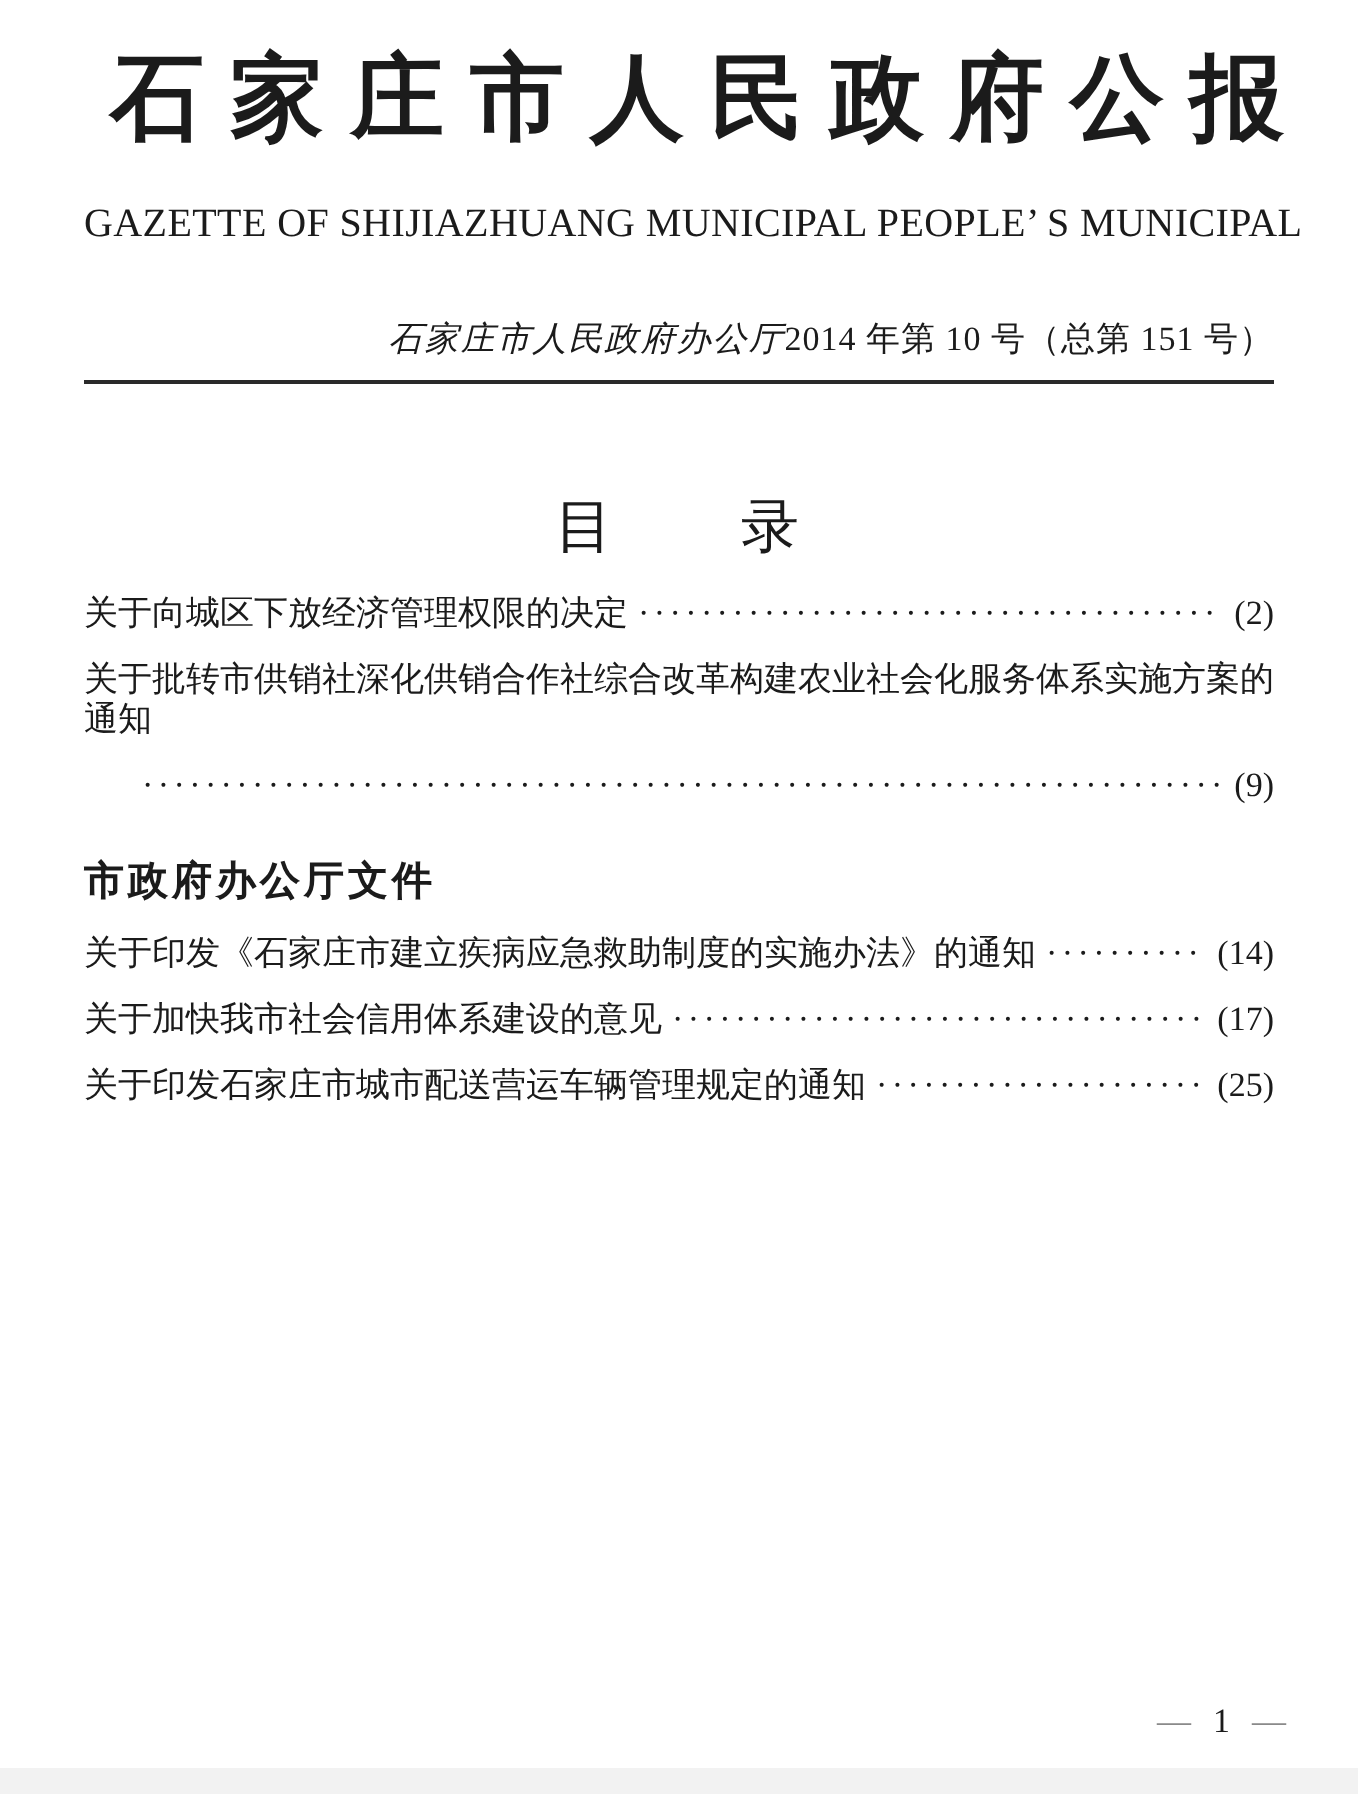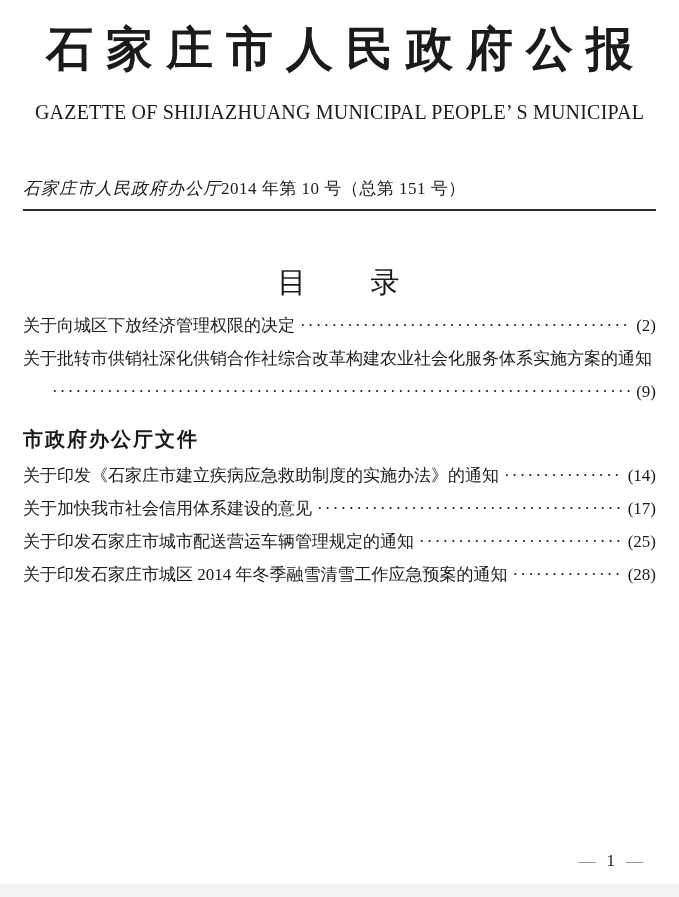--- a/index.html
+++ b/index.html
@@ -4,21 +4,21 @@
 <style>
   * { margin: 0; padding: 0; box-sizing: border-box; }
   html, body { background: #f2f2f2; }
   body { width: 679px; height: 897px; margin: 0 auto; font-family: "Liberation Serif", "DejaVu Serif", serif; }
   .page {
     position: relative;
     width: 679px; height: 884px;
     background: #ffffff;
     color: #1b1b1b;
     overflow: hidden;
-    padding: 0 23px;
+    padding: 0 42px;
   }
   .gazette-title {
     margin-top: 18px;
     text-align: center;
     font-size: 47px;
     font-weight: bold;
     letter-spacing: 13px;
     text-indent: 13px;
     white-space: nowrap;
     font-family: "Liberation Serif", "DejaVu Serif", serif;
@@ -26,27 +26,27 @@
   .gazette-subtitle {
     margin-top: 20px;
     text-align: center;
     font-size: 20px;
     letter-spacing: 0.2px;
     white-space: nowrap;
     font-family: "Liberation Serif", "DejaVu Serif", serif;
   }
   .info-row {
     display: flex;
-    justify-content: flex-start;
+    justify-content: flex-end;
     align-items: baseline;
     margin-top: 34px;
     font-size: 17px;
   }
   .issuer { font-style: italic; letter-spacing: 1px; }
-  .issue-no { letter-spacing: 0.5px; margin-top: 19px; }
+  .issue-no { letter-spacing: 0.5px; }
   .header-divider {
     margin-top: 9px;
     border: 0;
     border-top: 2.5px solid #2a2a2a;
   }
   .toc-heading {
     margin-top: 52px;
     text-align: center;
     font-size: 29px;
     font-weight: normal;
@@ -144,25 +144,20 @@
     <span class="entry-page">(17)</span>
   </div>
 
 
   <div class="toc-entry">
     <span class="entry-title">关于印发石家庄市城市配送营运车辆管理规定的通知</span>
     <span class="leader"></span>
     <span class="entry-page">(25)</span>
   </div>
 
-  <div class="toc-entry">
-    <span class="entry-title">关于印发石家庄市城区 2014 年冬季融雪清雪工作应急预案的通知</span>
-    <span class="leader"></span>
-    <span class="entry-page">(28)</span>
-  </div>
 
   <div class="page-footer">
     <span class="footer-dash">—</span>
     <span class="footer-num">1</span>
     <span class="footer-dash">—</span>
   </div>
 
 </div>
 
 </body></html>

